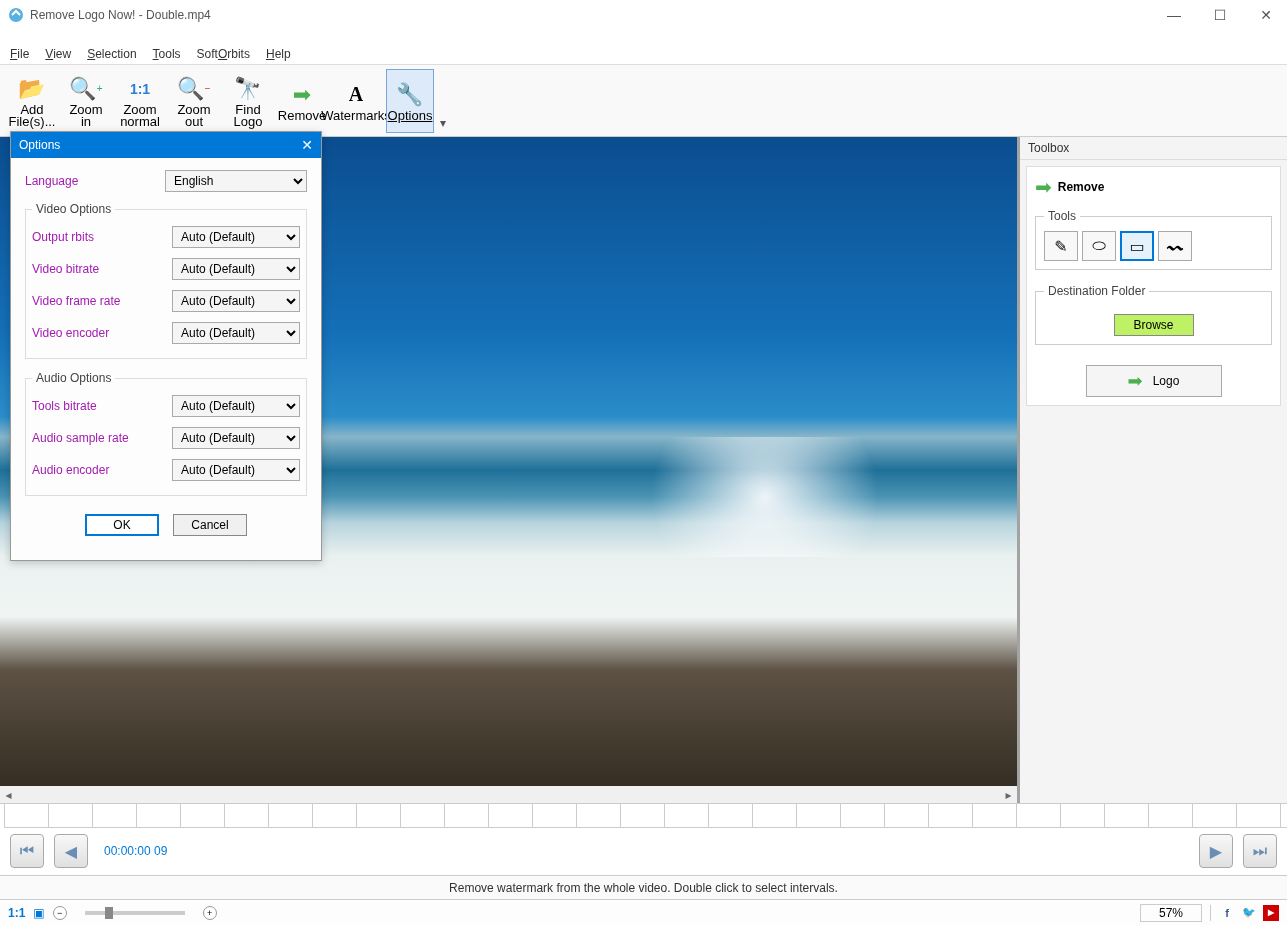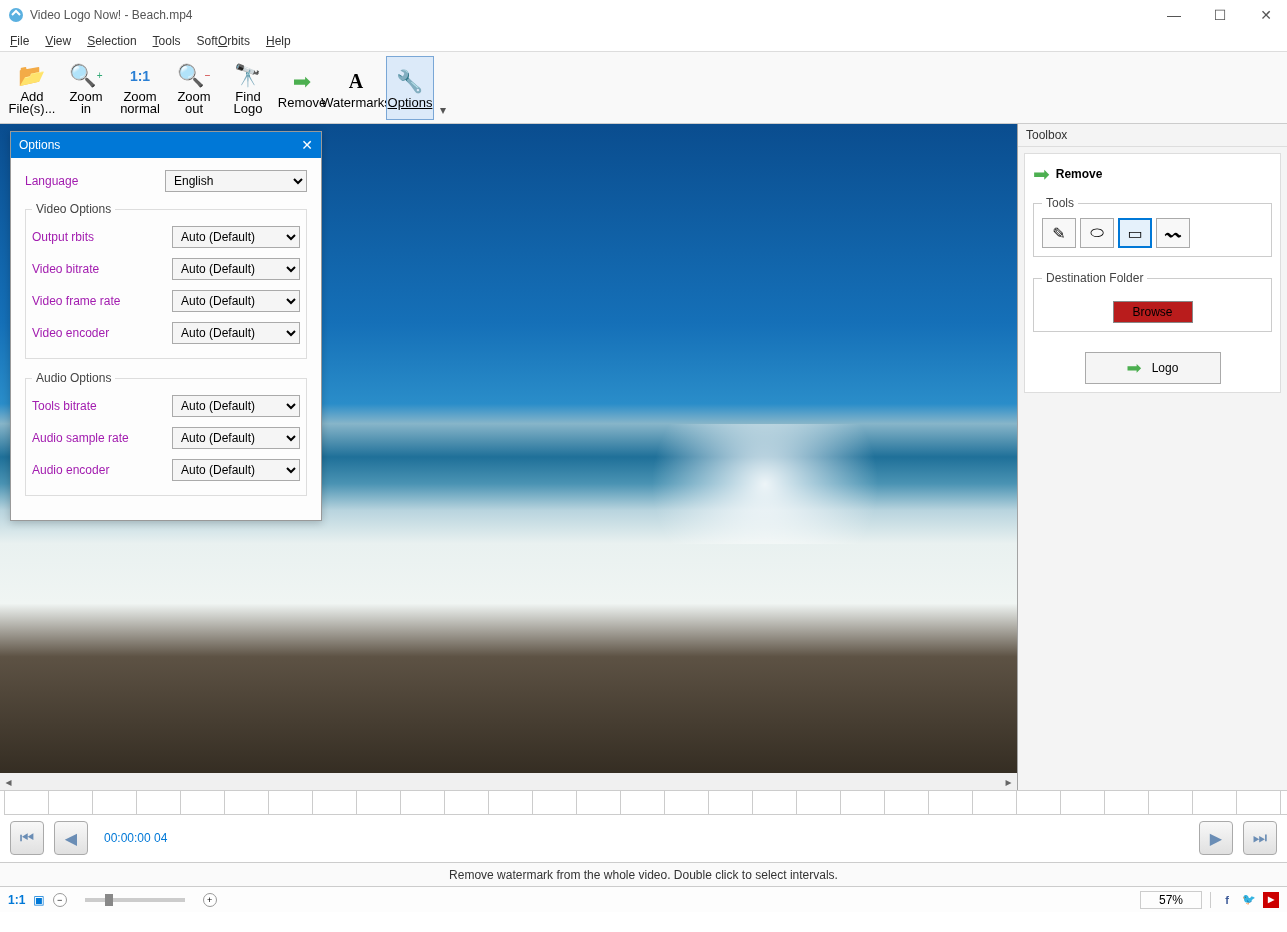--- a/index.html
+++ b/index.html
@@ -6,21 +6,21 @@
 body { background: #fff; width: 1287px; height: 932px; overflow: hidden; position: relative; }
 
 
 .titlebar { height: 30px; display: flex; align-items: center; padding: 0 8px; }
 .titlebar .app-icon { width: 16px; height: 16px; margin-right: 6px; }
 .titlebar .title { color: #555; flex: 1; }
 .titlebar .win-controls { display: flex; gap: 20px; }
 .titlebar .win-controls span { width: 26px; text-align: center; color: #555; cursor: pointer; font-size: 14px; }
 
 
-.menubar { height: 22px; display: flex; align-items: center; padding: 0 10px; gap: 16px; border-bottom: 1px solid #ddd; }
+.menubar { height: 22px; display: flex; align-items: center; padding: 0 10px; gap: 16px; border-bottom: 1px solid #ddd; margin-top: 13px; }
 .menubar span { color: #333; cursor: pointer; }
 .menubar span u { text-decoration: underline; }
 
 
 .toolbar { height: 72px; display: flex; align-items: center; padding: 2px 8px; border-bottom: 1px solid #ccc; gap: 6px; background: #f9f9f9; }
 .toolbar .tb-btn { display: flex; flex-direction: column; align-items: center; justify-content: center; width: 48px; height: 64px; cursor: pointer; border: 1px solid transparent; }
 .toolbar .tb-btn.active { border: 1px solid #7aa7d6; background: #dceaf9; }
 .toolbar .tb-btn .ic { font-size: 22px; height: 30px; display: flex; align-items: center; }
 .toolbar .tb-btn .lbl { font-size: 13px; text-align: center; line-height: 12px; }
 .toolbar .drop-arrow { color: #555; align-self: flex-end; margin-bottom: 4px; }
@@ -42,37 +42,37 @@
 .dialog .row { display: flex; align-items: center; margin-bottom: 10px; }
 .dialog .row label { width: 140px; color: #a21caf; }
 .dialog .row select { flex: 1; height: 22px; border: 1px solid #aaa; background: #f5f5f5; padding: 0 4px; }
 .dialog fieldset { border: 1px solid #ddd; padding: 10px 6px 4px; margin-bottom: 12px; }
 .dialog fieldset legend { color: #444; padding: 0 4px; }
 .dialog .dlg-buttons { display: flex; justify-content: center; gap: 14px; padding: 6px 0 12px; }
 .dialog .dlg-buttons button { width: 74px; height: 22px; border: 1px solid #888; background: #f0f0f0; cursor: pointer; }
 .dialog .dlg-buttons button.primary { border: 2px solid #0078d7; background: #fff; }
 
 
-.toolbox { width: 270px; border-left: 1px solid #a3a3a3; background: #f4f4f4; padding: 0; }
+.toolbox { width: 270px; border-left: 3px solid #a3a3a3; background: #f4f4f4; padding: 0; }
 .toolbox .tbx-title { padding: 4px 8px; color: #333; border-bottom: 1px solid #ddd; }
 .toolbox .tbx-body { background: #fff; margin: 6px; padding: 8px; border: 1px solid #ddd; }
 .toolbox .remove-hdr { display: flex; align-items: center; gap: 6px; margin-bottom: 10px; }
 .toolbox .remove-hdr b { font-weight: bold; }
 .toolbox fieldset { border: 1px solid #ccc; padding: 8px; margin-bottom: 14px; }
 .toolbox fieldset legend { padding: 0 4px; color: #444; }
 .toolbox .tool-icons { display: flex; gap: 4px; }
 .toolbox .tool-icons .tool { width: 34px; height: 30px; border: 1px solid #aaa; background: #f8f8f8; display: flex; align-items: center; justify-content: center; cursor: pointer; font-size: 16px; }
 .toolbox .tool-icons .tool.active { border: 2px solid #0078d7; background: #e5f1fb; }
 .toolbox .clear-row { display: flex; gap: 6px; margin-top: 40px; }
 .toolbox .clear-row button { height: 30px; border: 1px solid #aaa; background: #f8f8f8; cursor: pointer; }
 .toolbox .clear-row .clear-btn { flex: 1; }
 .toolbox .clear-row .small { width: 30px; display: flex; align-items: center; justify-content: center; }
 .toolbox .dest-box { border: 1px solid #aaa; height: 48px; padding: 4px; background: #fff; }
 .toolbox .browse-row { text-align: center; margin-top: 8px; }
-.toolbox .browse-row button { width: 80px; height: 22px; border: 1px solid #888; background: #b91c1c; cursor: pointer; }
+.toolbox .browse-row button { width: 80px; height: 22px; border: 1px solid #888; background: #bef264; cursor: pointer; }
 .toolbox .start-btn { width: 136px; height: 32px; margin: 20px auto 0; display: flex; align-items: center; justify-content: center; gap: 10px; border: 1px solid #aaa; background: #f5f5f5; cursor: pointer; }
 .toolbox .start-btn .arrow-ic { color: #4caf50; font-size: 18px; }
 
 
 .timeline-area { height: 72px; border-top: 1px solid #ccc; }
 .timeline-ruler { height: 24px; border-bottom: 1px solid #ccc; background: repeating-linear-gradient(to right, #ccc 0, #ccc 1px, transparent 1px, transparent 44px); margin-left: 4px; }
 .timeline-controls { height: 46px; display: flex; align-items: center; padding: 0 10px; gap: 10px; }
 .timeline-controls .play-btn { width: 34px; height: 34px; border: 1px solid #aaa; background: linear-gradient(#f8f8f8,#e0e0e0); border-radius: 4px; display: flex; align-items: center; justify-content: center; cursor: pointer; color: #6a8db5; font-size: 16px; }
 .timeline-controls .timecode { color: #0078d7; margin-left: 6px; }
 .timeline-controls .spacer { flex: 1; }
@@ -100,21 +100,21 @@
 </head>
 <body>
 
 <div class="titlebar">
   <span class="app-icon">
     <svg width="16" height="16">
         <circle cx="8" cy="8" r="7" fill="#5ab0e0"></circle>
         <path d="M4 8 L8 4 L12 8" stroke="#fff" fill="none" stroke-width="2"></path>
       </svg>
   </span>
-  <span class="title">Video Logo Now! - Beach.mp4</span>
+  <span class="title">Remove Logo Now! - Double.mp4</span>
   <div class="win-controls">
     <span>—</span>
     <span>☐</span>
     <span>✕</span>
   </div>
 </div>
 
 <div class="menubar">
   <span><u>F</u>ile</span>
   <span><u>V</u>iew</span>
@@ -238,29 +238,33 @@
         </div>
       <div class="row">
           <label>Audio sample rate</label>
           <select><option>Auto (Default)</option></select>
         </div>
       <div class="row">
           <label>Audio encoder</label>
           <select><option>Auto (Default)</option></select>
         </div>
     </fieldset>
+    <div class="dlg-buttons">
+      <button class="primary">OK</button>
+      <button>Cancel</button>
+    </div>
   </div>
 </div>
 
 <div class="timeline-area">
   <div class="timeline-ruler"></div>
   <div class="timeline-controls">
     <div class="play-btn">⏮</div>
     <div class="play-btn">◀</div>
-    <span class="timecode">00:00:00 04</span>
+    <span class="timecode">00:00:00 09</span>
     <div class="spacer"></div>
     <div class="play-btn">▶</div>
     <div class="play-btn">⏭</div>
   </div>
 </div>
 
 <div class="hint-bar">Remove watermark from the whole video. Double click to select intervals.</div>
 
 <div class="statusbar">
   <span class="zoom-mode">1:1</span>

